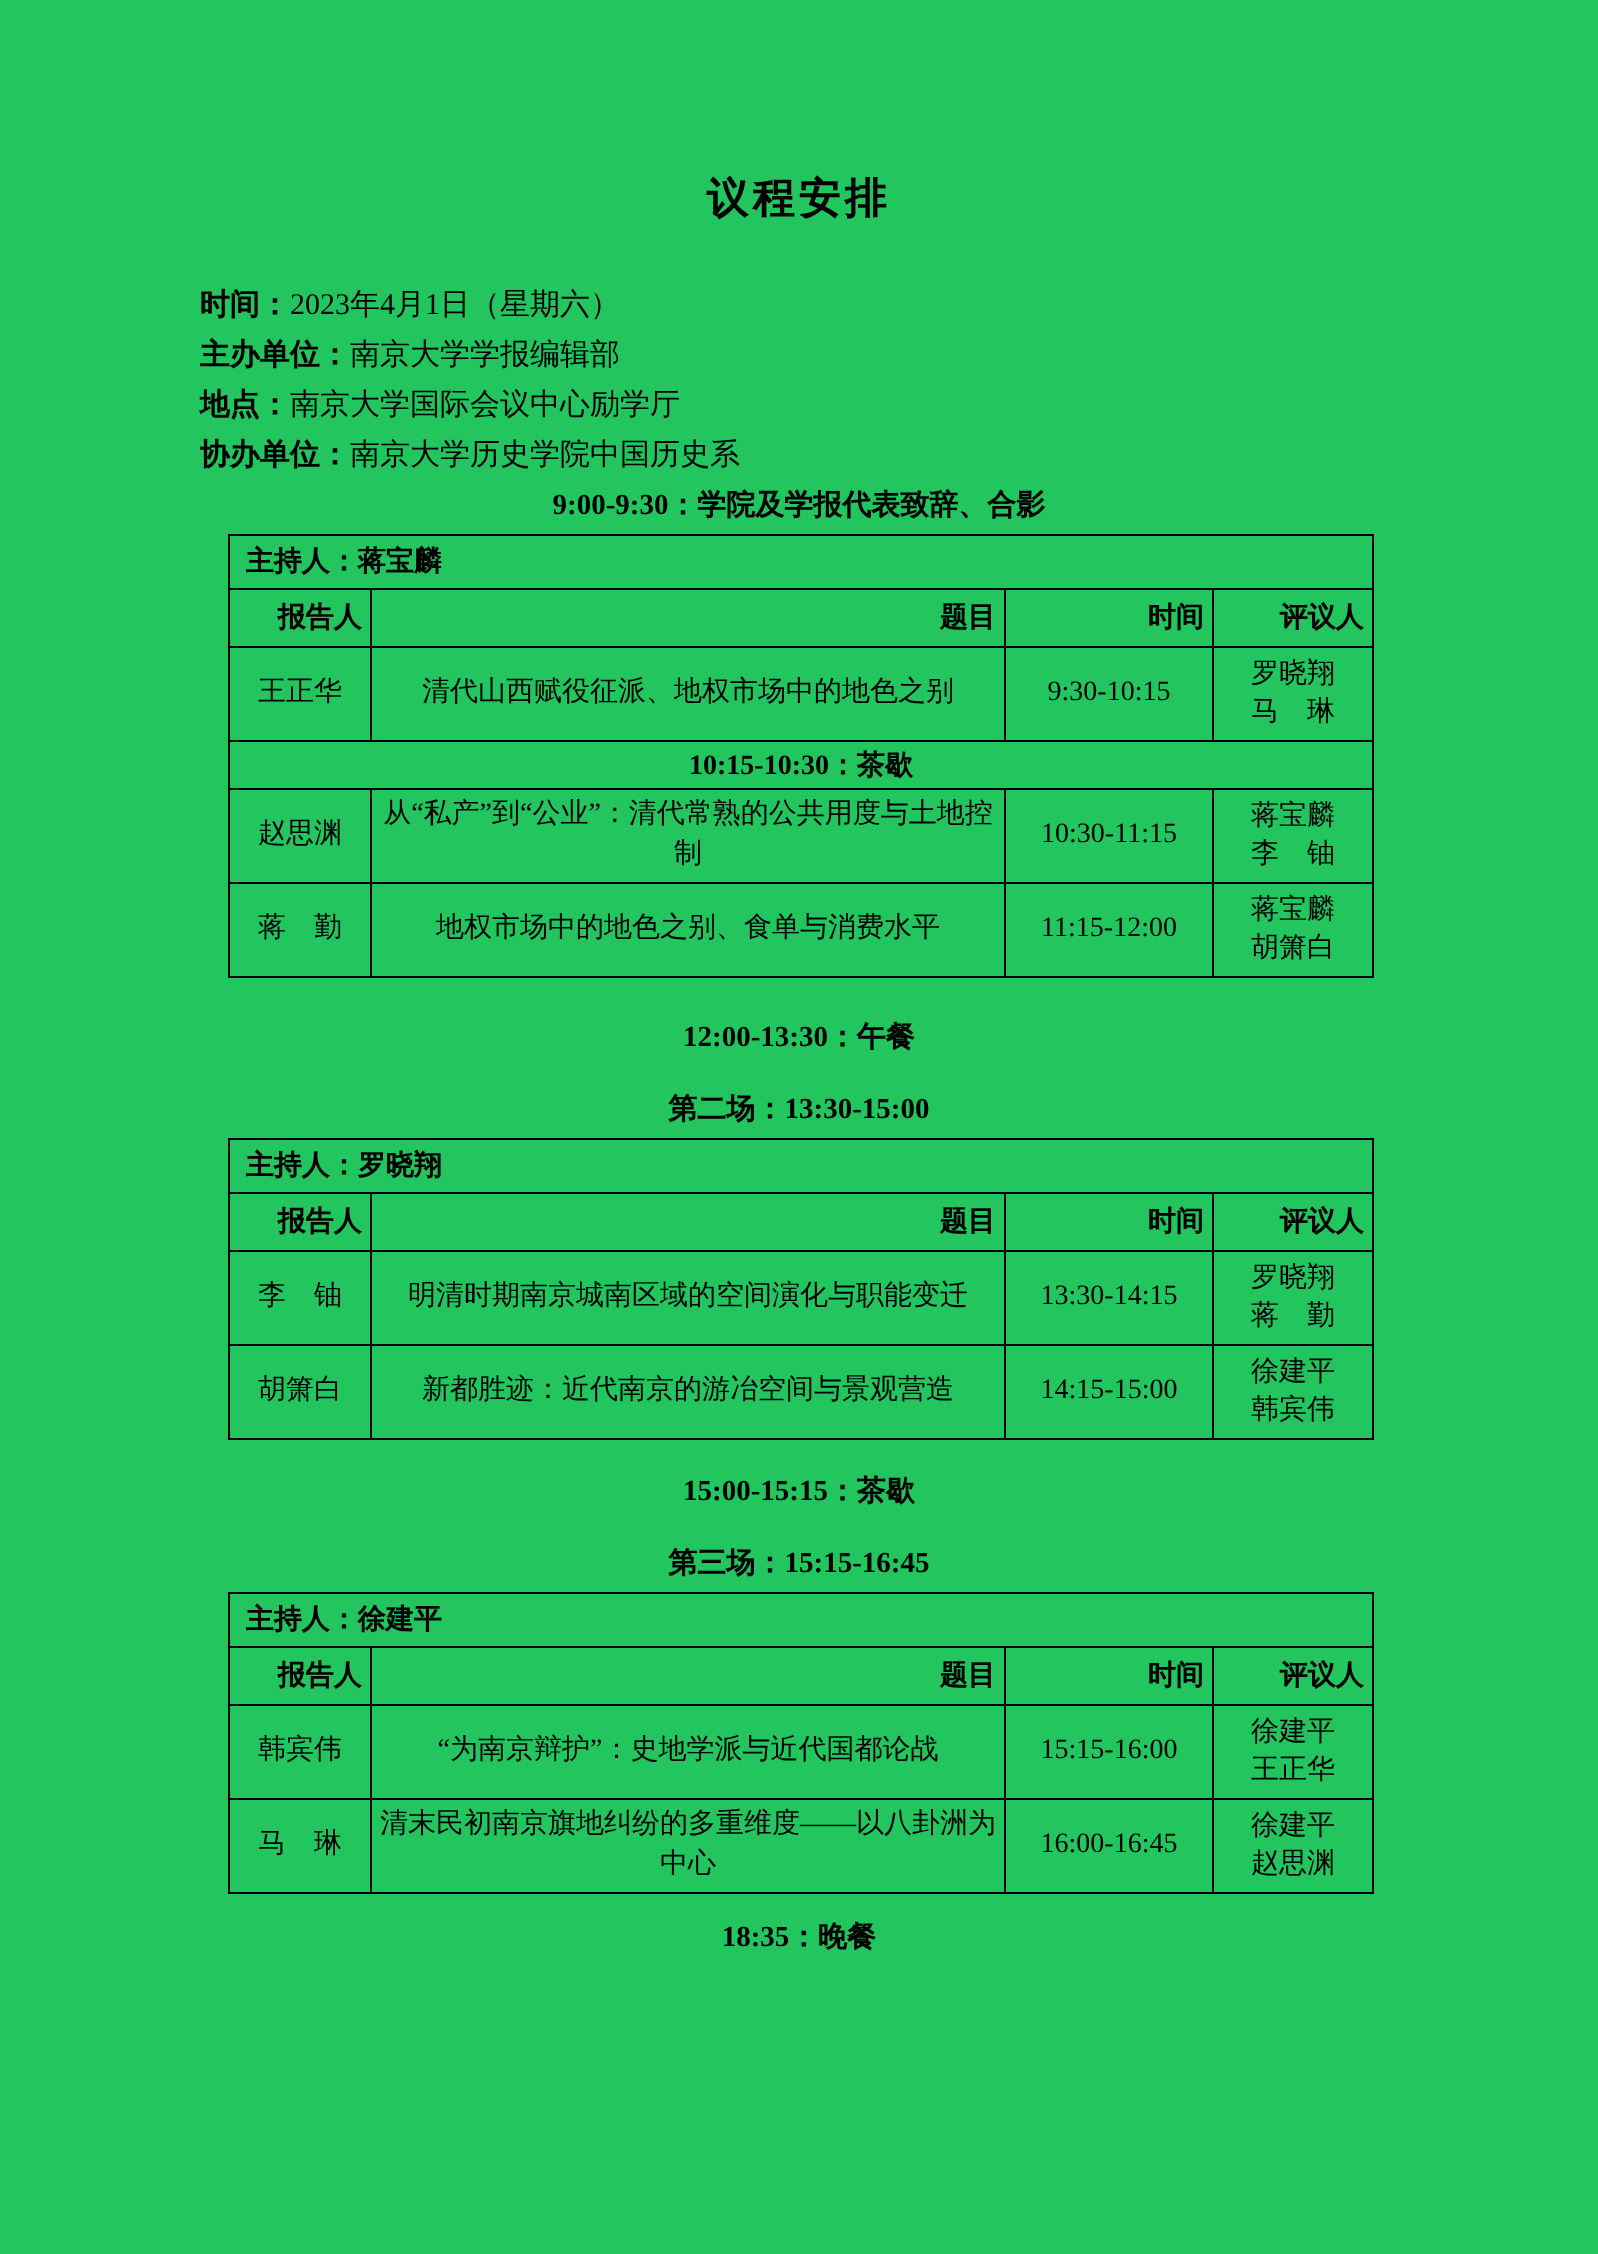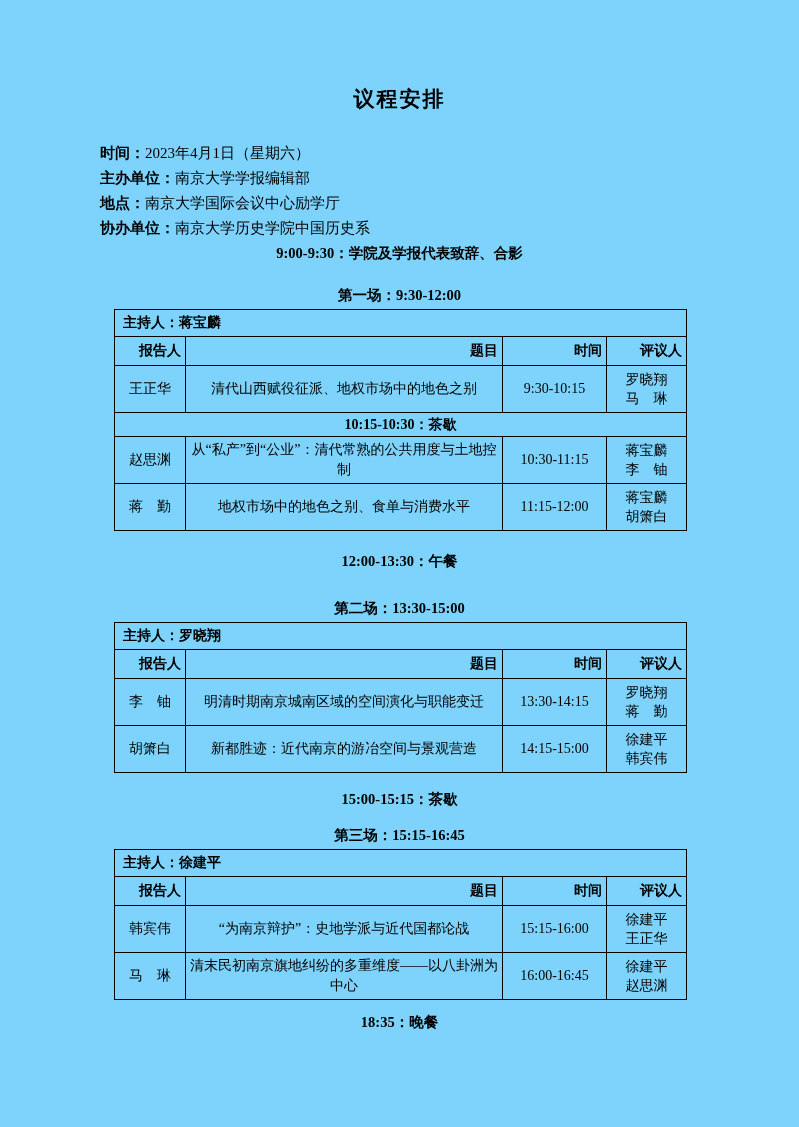--- a/index.html
+++ b/index.html
@@ -1,21 +1,21 @@
 <!DOCTYPE html>
 <html><head>
 <meta charset="utf-8">
 <style>
   html, body { margin: 0; padding: 0; background: #ffffff; }
   .page {
     position: relative;
     width: 799px;
     height: 1127px;
     margin: 0 auto;
-    background: #7dd3fc;
+    background: #22c55e;
     color: #000000;
     font-family: "Liberation Serif", serif;
     font-size: 14px;
     overflow: hidden;
   }
   .doc-title {
     padding-top: 85px;
     text-align: center;
     font-size: 21px;
     font-weight: bold;
@@ -28,21 +28,21 @@
   }
   .meta-line .meta-label { font-weight: bold; }
   .center-line {
     text-align: center;
     font-weight: bold;
     font-size: 14.5px;
     line-height: 20px;
   }
   .opening-line   { margin-top: 2px; }
   .session-head   { margin-top: 22px; }
-  .session-head-2 { margin-top: 27px; }
+  .session-head-2 { margin-top: 16px; }
   .session-head-3 { margin-top: 16px; }
   .lunch-line     { margin-top: 20px; }
   .tea-line       { margin-top: 16px; }
   .closing-block  { margin-top: 18px; line-height: 24px; }
   .dinner-line    { margin-top: 12px; }
 
   table.session-table {
     margin: 4px 0 0 114px;
     width: 572px;
     border-collapse: collapse;
@@ -90,21 +90,20 @@
     <div class="meta-line">
       <span class="meta-label">地点：</span><span>南京大学国际会议中心励学厅</span>
     </div>
     <div class="meta-line">
       <span class="meta-label">协办单位：</span><span>南京大学历史学院中国历史系</span>
     </div>
   </div>
 
   <div class="center-line opening-line">9:00-9:30：学院及学报代表致辞、合影</div>
 
-  <div class="center-line session-head">第一场：9:30-12:00</div>
 
   <table class="session-table">
     <colgroup>
         <col class="c1">
         <col class="c2">
         <col class="c3">
         <col class="c4">
       </colgroup>
     <tbody>
         <tr class="chair-row">

